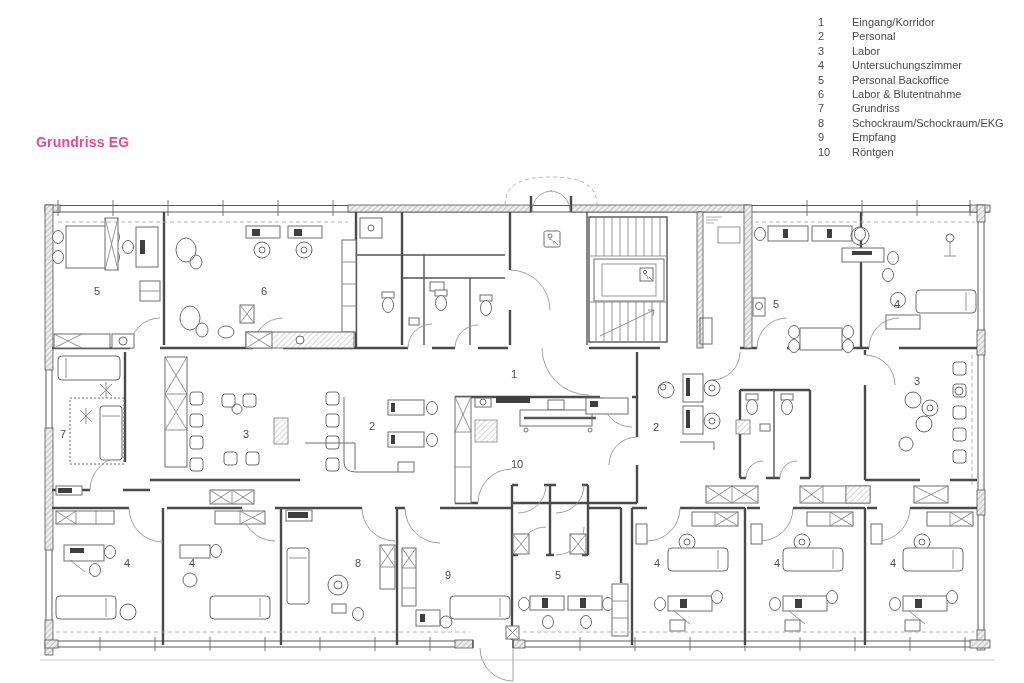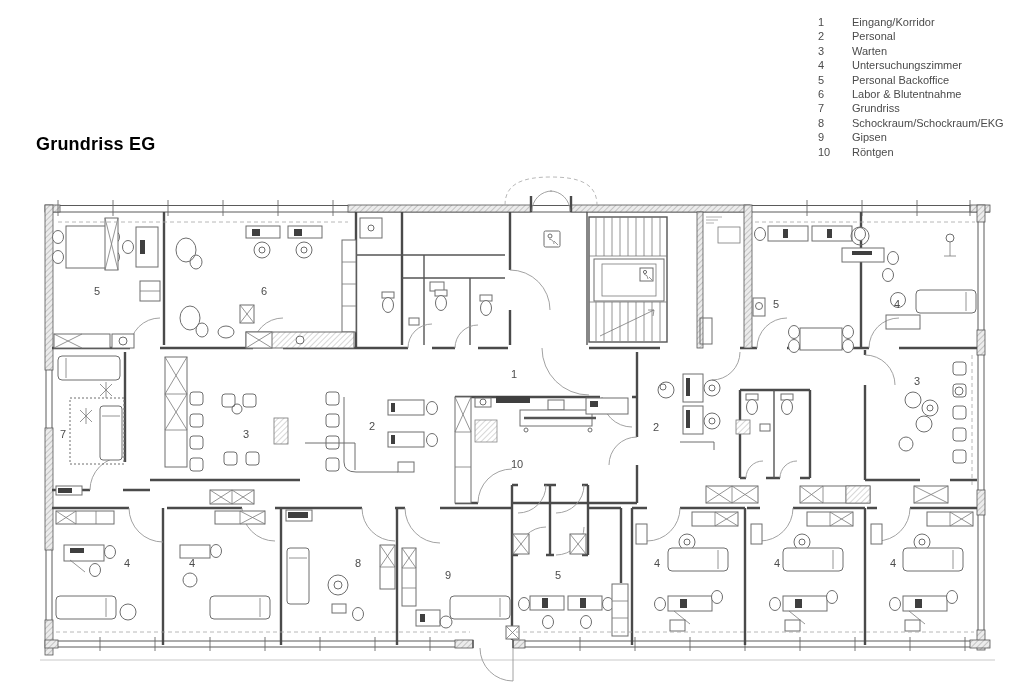--- a/index.html
+++ b/index.html
@@ -1,19 +1,19 @@
 <!DOCTYPE html>
 <html><head>
 <meta charset="utf-8">
 <style>
   html,body{margin:0;padding:0;background:#fff;}
   body{width:1024px;height:683px;position:relative;overflow:hidden;
        font-family:"Liberation Sans",sans-serif;}
-  .page-title{position:absolute;left:36px;top:134px;font-size:18px;font-weight:700;
-       color:#000000;letter-spacing:.2px;}
+  .page-title{position:absolute;left:36px;top:134px;font-size:14px;font-weight:700;
+       color:#ec4899;letter-spacing:.2px;}
   .legend{position:absolute;left:818px;top:15px;font-size:11px;color:#4b4b4b;}
   .legend-row{line-height:14.4px;white-space:nowrap;}
   .legend-num{display:inline-block;width:34px;}
   svg{position:absolute;left:0;top:0;}
   .wall{stroke:#4a4a4a;stroke-width:2.4;fill:none;}
   .wall2{stroke:#555;stroke-width:1.4;fill:none;}
   .oline{stroke:#5a5a5a;stroke-width:1;fill:none;}
   .line{stroke:#7a7a7a;stroke-width:.8;fill:none;}
   .furn{stroke:#6e6e6e;stroke-width:1;fill:#fff;}
   .furn-n{stroke:#6e6e6e;stroke-width:1;fill:none;}
@@ -26,27 +26,27 @@
   .microtext{stroke:#b0b0b0;stroke-width:1;}
   text.roomnum{font-family:"Liberation Sans",sans-serif;font-size:11px;fill:#4c4c4c;}
 </style>
 </head>
 <body>
 
 <div class="page-title">Grundriss EG</div>
 <div class="legend">
     <div class="legend-row"><span class="legend-num">1</span><span>Eingang/Korridor</span></div>
     <div class="legend-row"><span class="legend-num">2</span><span>Personal</span></div>
-    <div class="legend-row"><span class="legend-num">3</span><span>Warten</span></div>
+    <div class="legend-row"><span class="legend-num">3</span><span>Labor</span></div>
     <div class="legend-row"><span class="legend-num">4</span><span>Untersuchungszimmer</span></div>
     <div class="legend-row"><span class="legend-num">5</span><span>Personal Backoffice</span></div>
     <div class="legend-row"><span class="legend-num">6</span><span>Labor &amp; Blutentnahme</span></div>
     <div class="legend-row"><span class="legend-num">7</span><span>Grundriss</span></div>
     <div class="legend-row"><span class="legend-num">8</span><span>Schockraum/Schockraum/EKG</span></div>
-    <div class="legend-row"><span class="legend-num">9</span><span>Gipsen</span></div>
+    <div class="legend-row"><span class="legend-num">9</span><span>Empfang</span></div>
     <div class="legend-row"><span class="legend-num">10</span><span>Röntgen</span></div>
   </div>
 
 <svg width="1024" height="683" viewBox="0 0 1024 683">
   <defs>
     <pattern id="hat" width="4" height="4" patternUnits="userSpaceOnUse" patternTransform="rotate(45)">
       <rect width="4" height="4" fill="#ececec"></rect>
       <line x1="0" y1="0" x2="0" y2="4" stroke="#a8a8a8" stroke-width="1.2"></line>
     </pattern>
     <pattern id="diag" width="4" height="4" patternUnits="userSpaceOnUse" patternTransform="rotate(45)">

